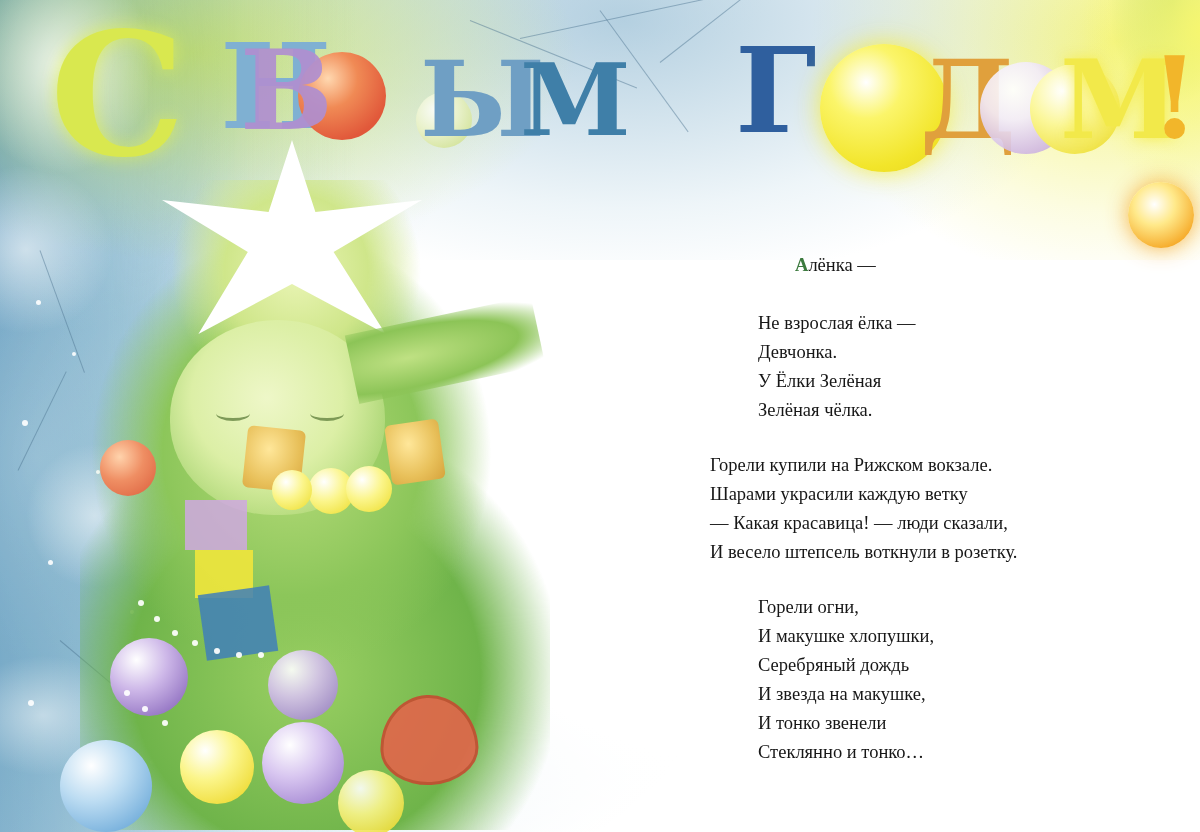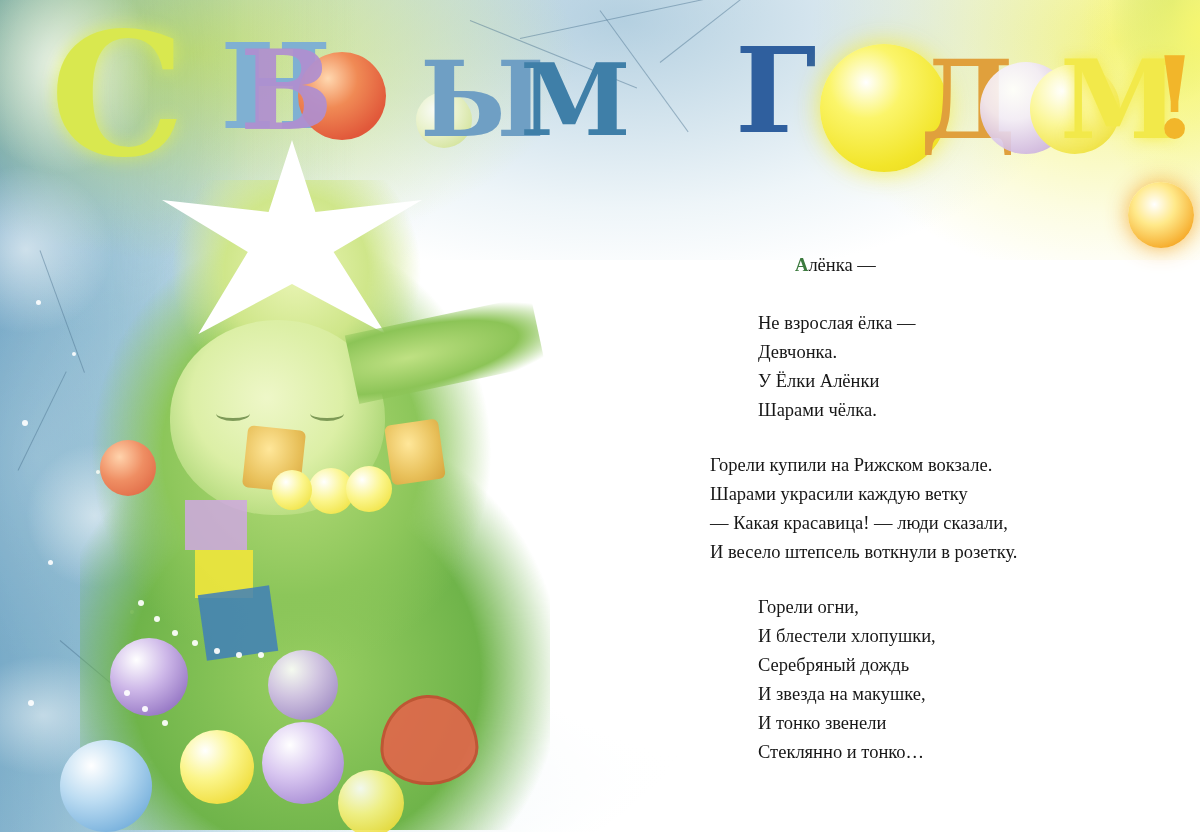--- a/index.html
+++ b/index.html
@@ -280,34 +280,34 @@
   </div>
 
   <div class="poem">
 
     <div class="stanza">
       <div class="line indent-1 dropcap-line">
         <span class="dc">А</span><span>лёнка —</span>
       </div>
       <div class="line indent-1">Не взрослая ёлка —</div>
       <div class="line indent-1">Девчонка.</div>
-      <div class="line indent-1">У Ёлки Алёнки</div>
-      <div class="line indent-1">Шарами чёлка.</div>
+      <div class="line indent-1">У Ёлки Зелёная</div>
+      <div class="line indent-1">Зелёная чёлка.</div>
     </div>
 
     <div class="stanza" style="margin-left:-10px;">
       <div class="line">Горели купили на Рижском вокзале.</div>
       <div class="line">Шарами украсили каждую ветку</div>
       <div class="line">— Какая красавица! — люди сказали,</div>
       <div class="line">И весело штепсель воткнули в розетку.</div>
     </div>
 
     <div class="stanza">
       <div class="line indent-1">Горели огни,</div>
-      <div class="line indent-1">И блестели хлопушки,</div>
+      <div class="line indent-1">И макушке хлопушки,</div>
       <div class="line indent-1">Серебряный дождь</div>
       <div class="line indent-1">И звезда на макушке,</div>
       <div class="line indent-1">И тонко звенели</div>
       <div class="line indent-1">Стеклянно и тонко…</div>
     </div>
 
   </div>
 
 </div>
 

